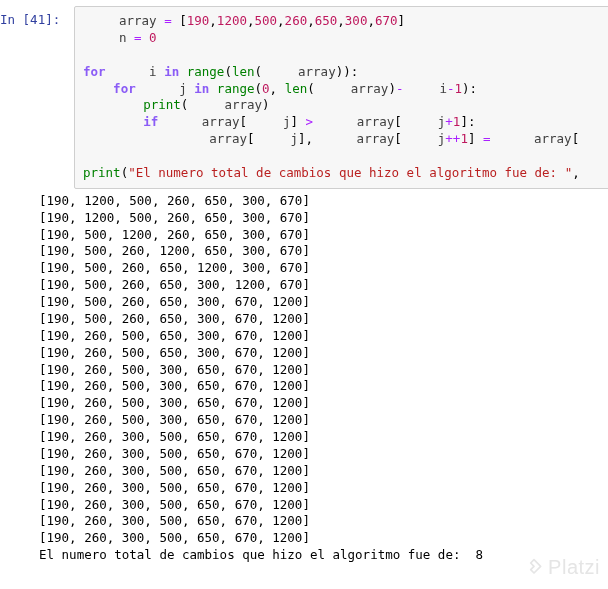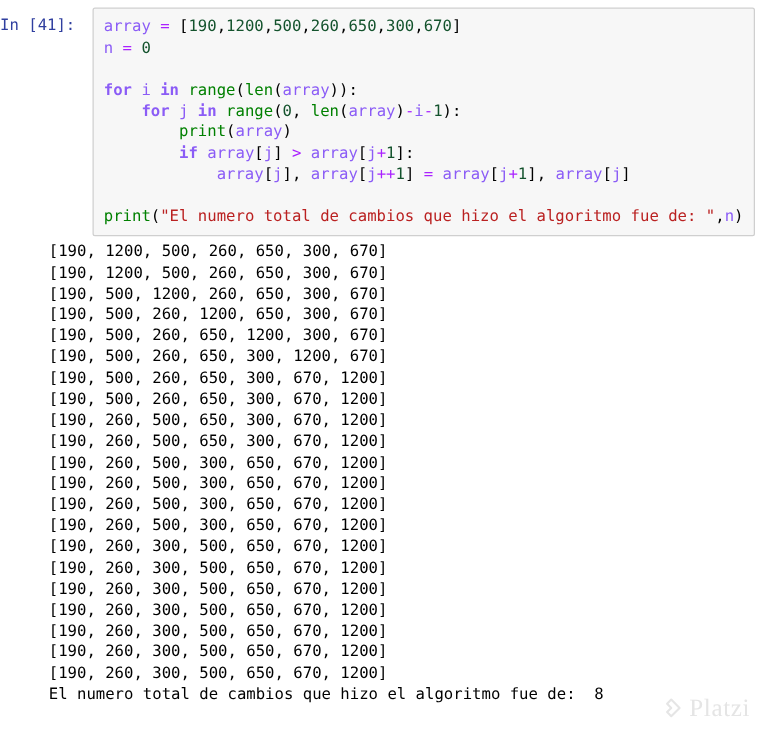--- a/index.html
+++ b/index.html
@@ -43,33 +43,33 @@
   }
   .code-line {
     white-space: pre;
   }
   .output-area {
     margin-left: 31px;
     padding: 4px 8px 0 8px;
     white-space: pre;
     color: #000000;
   }
-  .tok-name   { color: #8b5cf6; }
+  .tok-name   { color: #404040; margin-left: 36px; }
   .tok-op     { color: #aa22ff; font-weight: normal; }
-  .tok-num    { color: #14532d; }
+  .tok-num    { color: #be185d; }
   .tok-kw     { color: #8b5cf6; font-weight: bold; }
   .tok-bi     { color: #008000; margin-top: 20px; }
   .tok-str    { color: #ba2121; }
   .tok-punc   { color: #000000; }
 
   .watermark {
     position: absolute;
     right: 8px;
     bottom: 8px;
-    font-family: Liberation Serif, serif;
+    font-family: Liberation Sans, sans-serif;
     font-size: 20px;
     color: #e5e5e5;
     letter-spacing: 0.5px;
     user-select: none;
     display: flex;
     align-items: center;
     gap: 4px;
   }
   .watermark svg { display: block; }
 </style>

